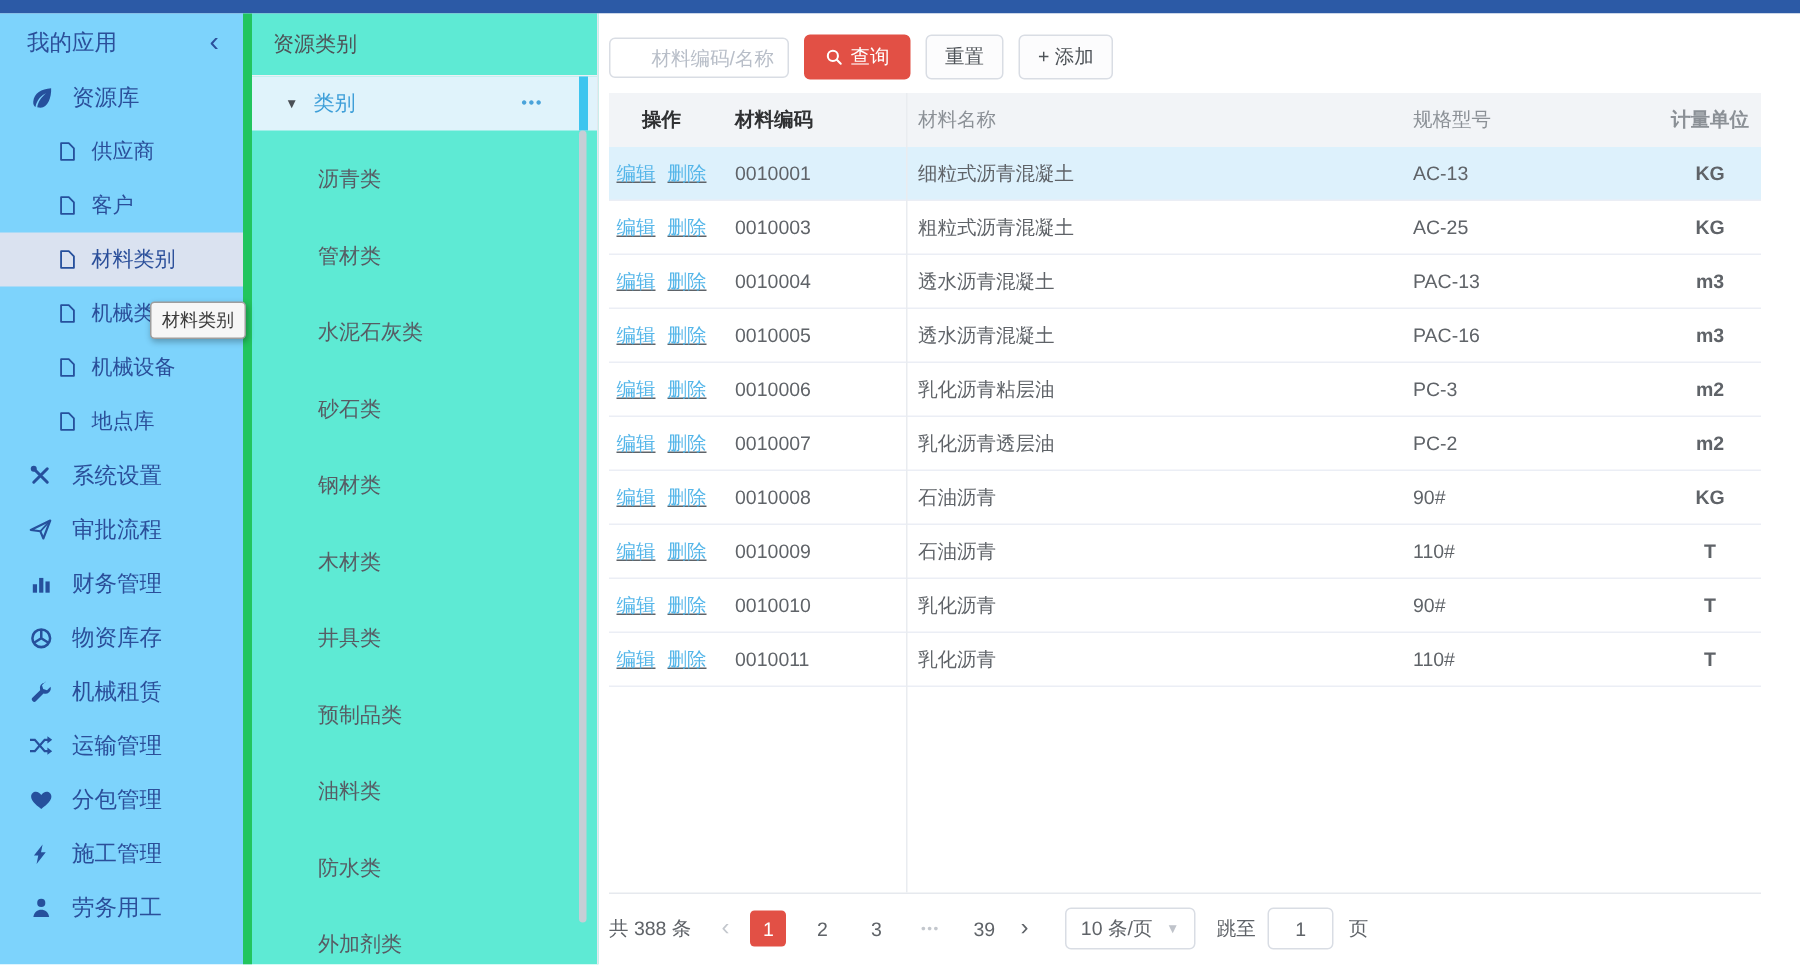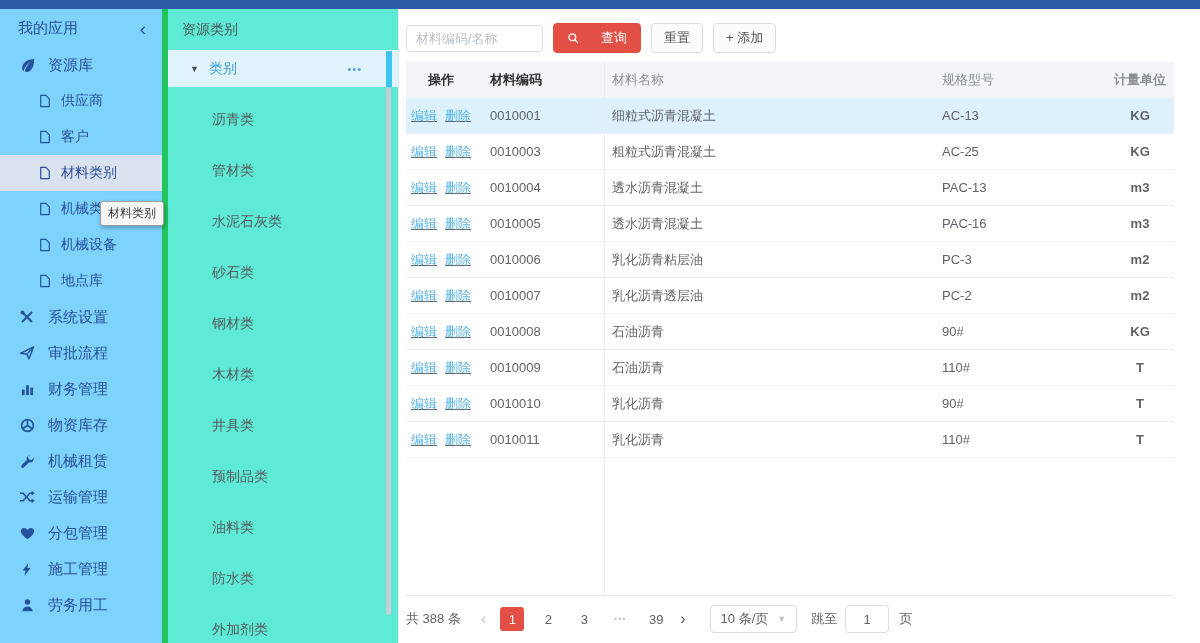--- a/index.html
+++ b/index.html
@@ -41,27 +41,27 @@
   .tree-indicator { position:absolute; right:6px; top:0; width:6px; height:36px; background:#3ec5ef; }
   .tree-children { list-style:none; }
   .tree-children li { height:36px; display:flex; align-items:center; padding-left:44px;
                       font-size:14px; color:#575c64; cursor:pointer;margin-top:15px; }
   .tree-scrollthumb { position:absolute; right:7px; top:78px; width:5px; height:528px;
                       background:#c7ced6; border-radius:3px; }
 
   
   .main { flex:1; background:#fff; padding-left:7px; }
   .toolbar { margin-top:14px; height:30px; display:flex; align-items:center; }
-  .search-input { width:137px; height:27px; border:1px solid #d9dde4; border-radius:4px;
-                  padding:0 9px; font-size:13px; color:#333; outline:none; }
+  .search-input { width:120px; height:27px; border:1px solid #d9dde4; border-radius:4px;
+                  padding:0 9px; font-size:13px; color:#333; outline:none;text-align:right; }
   .search-input::placeholder { color:#b8bec8; }
   .btn { height:30px; border-radius:4px; font-size:13px; display:inline-flex; align-items:center;
          cursor:pointer; }
   .btn-query { margin-left:10px; padding:0 13px; background:#e25045; border:1px solid #e25045;
-               color:#fff; gap:22px; }
+               color:#fff; gap:5px; }
   .btn-plain { margin-left:10px; padding:0 12px; background:#fcfcfd; border:1px solid #d9dde4;
                color:#4e5358; }
 
   .table { margin-top:9px; width:768px; height:534px; position:relative;
            border-bottom:1px solid #e6e9ee; }
   .table::before { content:""; position:absolute; left:198px; top:0; bottom:0; width:1px;
                    background:#e9ecf0; z-index:2; }
   .thead { display:flex; height:36px; background:#f2f4f7; align-items:center; font-size:13px; }
   .col-op   { width:70px;  text-align:center; }
   .col-code { width:128px; padding-left:14px; }

